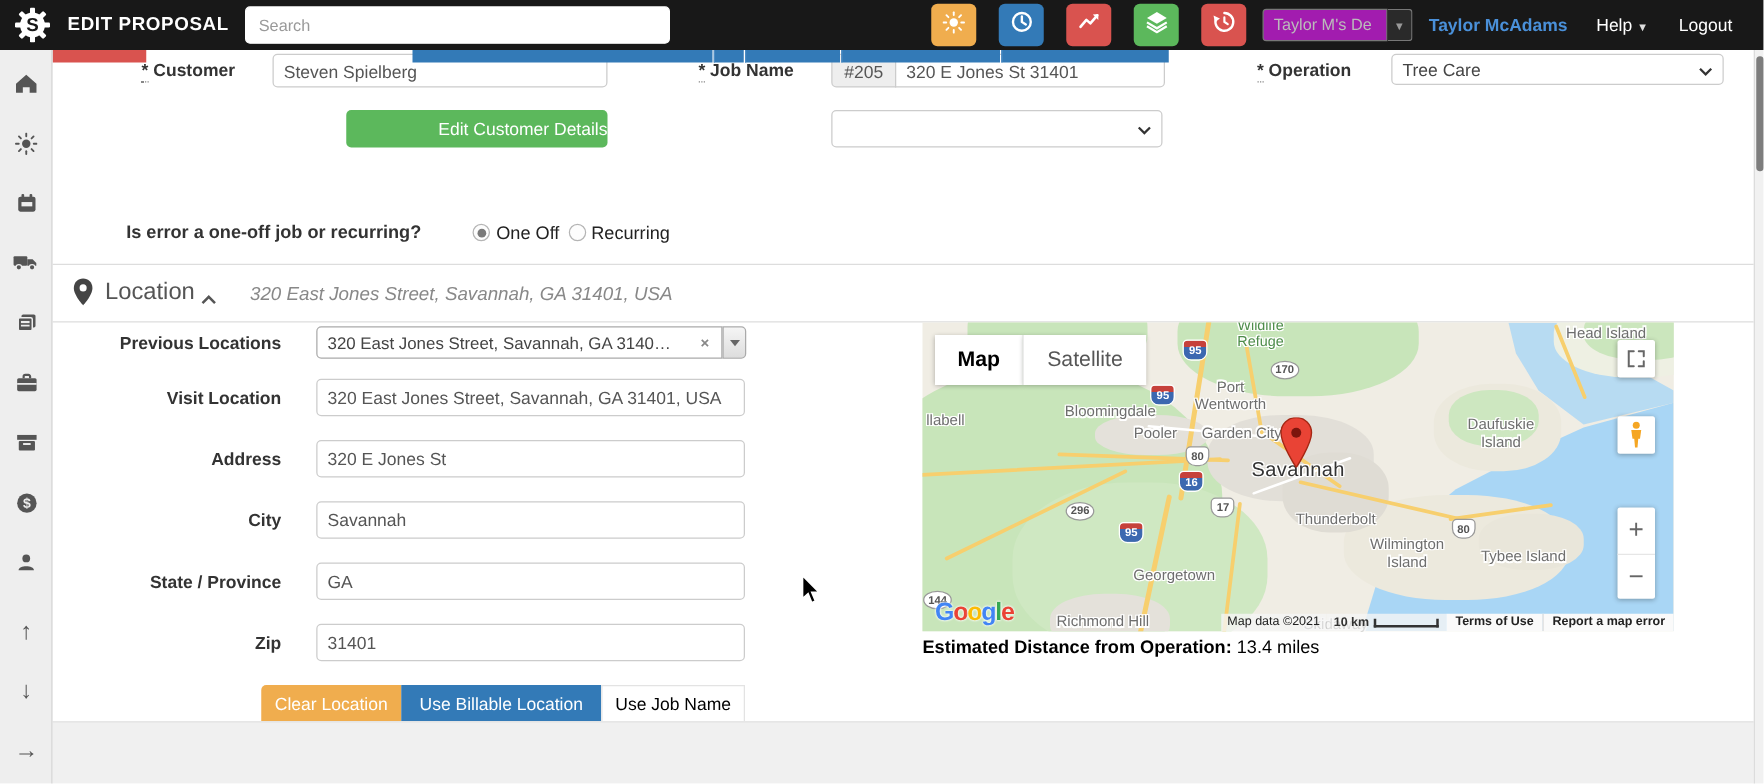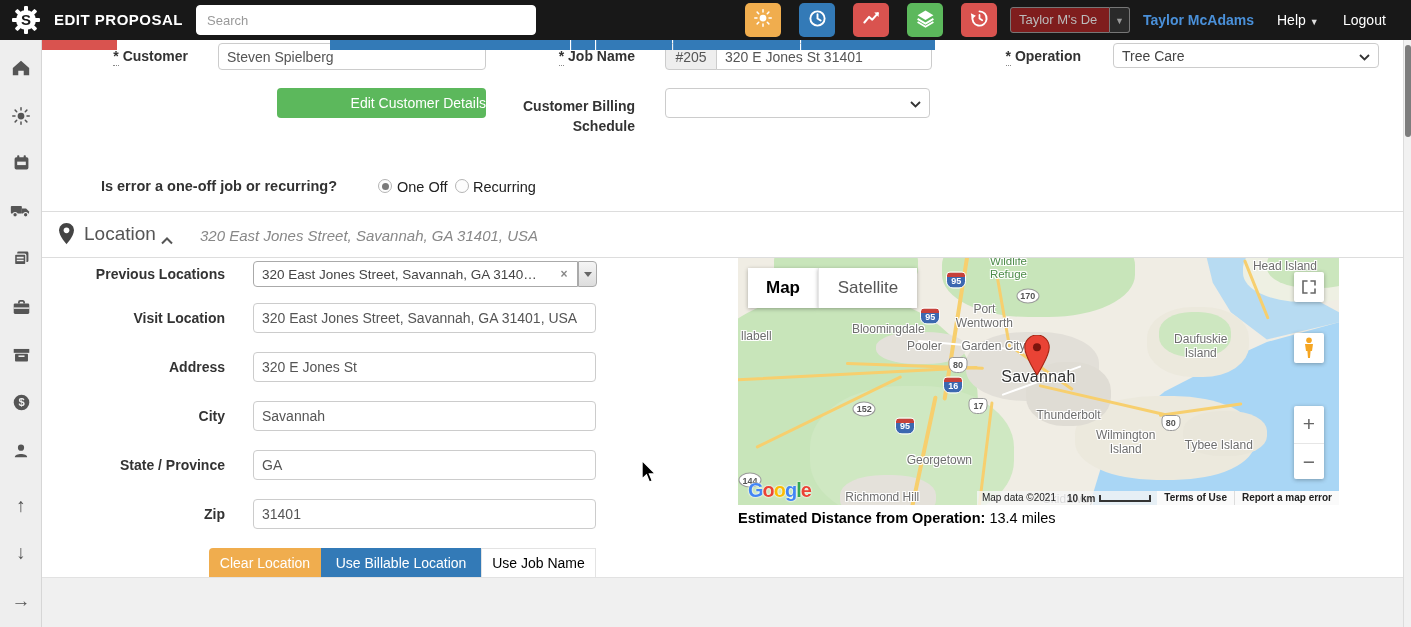--- a/index.html
+++ b/index.html
@@ -7,21 +7,21 @@
   #screen { position:relative; width:1411px; height:627px; background:#fff; overflow:hidden; }
 
   
   .topbar { position:absolute; left:0; top:0; width:1411px; height:40px; background:#181818; z-index:40; }
   .logo { position:absolute; left:12px; top:6px; width:28px; height:28px; }
   .app-title { position:absolute; left:54px; top:0; height:40px; line-height:40px; color:#fff; font-size:15px; font-weight:bold; letter-spacing:.5px; }
   .search { position:absolute; left:196px; top:5px; width:340px; height:30px; border:1px solid #fff; border-radius:4px; padding:0 10px; font-size:13px; color:#333; outline:none; }
   .search::placeholder { color:#999; }
   .qwrap { position:absolute; left:745px; top:3px; height:34px; display:flex; gap:18px; }
   .qbtn { width:36px; height:34px; border-radius:5px; display:flex; align-items:center; justify-content:center; cursor:pointer; }
-  .ws-select { position:absolute; left:1010px; top:7px; width:100px; height:26px; background:#7f1d1d; border:1px solid #777; border-radius:3px 0 0 3px; color:#bbb; font-size:13px; line-height:24px; padding:0 8px; overflow:hidden; white-space:nowrap; }
+  .ws-select { position:absolute; left:1010px; top:7px; width:100px; height:26px; background:#a21caf; border:1px solid #777; border-radius:3px 0 0 3px; color:#bbb; font-size:13px; line-height:24px; padding:0 8px; overflow:hidden; white-space:nowrap; }
   .ws-caret { position:absolute; left:1110px; top:7px; width:20px; height:26px; background:#2a2a2a; border:1px solid #777; border-left:none; border-radius:0 3px 3px 0; color:#999; font-size:9px; text-align:center; line-height:26px; }
   .user-link { position:absolute; left:1143px; top:0; height:40px; line-height:40px; color:#4a90d9; font-size:14px; font-weight:bold; }
   .help-link { position:absolute; left:1277px; top:0; height:40px; line-height:40px; color:#fff; font-size:14px; }
   .help-link .crt { font-size:9px; color:#ddd; }
   .logout-link { position:absolute; left:1343px; top:0; height:40px; line-height:40px; color:#fff; font-size:14px; }
 
   
   .sidebar { position:absolute; left:0; top:40px; width:42px; height:587px; background:#eeeeee; border-right:1px solid #d6d6d6; z-index:30; }
   .sb-item { position:absolute; left:0; width:42px; height:28px; display:flex; align-items:center; justify-content:center; color:#555; font-size:19px; cursor:pointer; }
 
@@ -283,23 +283,20 @@
     <span>Tree Care</span>
     <span class="chev"><svg width="11" height="7">
           <path d="M1 1l4.5 4.5L10 1" stroke="#333" stroke-width="1.8" fill="none"></path>
         </svg></span>
   </div>
 
   <div class="btn" style="left:277px;top:88px;width:209px;height:30px;background:#5cb85c;">
       <span>Edit Customer Details</span>
     </div>
 
-  <div class="lbl" style="left:490px;top:96px;width:145px;line-height:20px;">
-    <span>Customer Billing</span><br><span>Schedule</span>
-  </div>
   <div class="sel" style="left:665px;top:88px;width:265px;height:30px;">
     <span></span>
     <span class="chev"><svg width="11" height="7">
           <path d="M1 1l4.5 4.5L10 1" stroke="#333" stroke-width="1.8" fill="none"></path>
         </svg></span>
   </div>
 
   <div class="lbl" style="left:60px;top:178px;width:277px;font-size:14.5px;">Is error a one-off job or recurring?</div>
   <div class="radio" style="left:378px;top:179px;">
       <div class="radio-dot"></div>
@@ -411,21 +408,21 @@
         <div class="map-label place" style="left: 64.5%; top: 75%; width: 80px;">Wilmington Island</div>
         <div class="map-label place" style="left: 80%; top: 76%; width: 110px;">Tybee Island</div>
         <div class="map-label place" style="left: 33.5%; top: 82%; width: 100px;">Georgetown</div>
         <div class="map-label place" style="left: 24%; top: 97%; width: 110px;">Richmond Hill</div>
         <div class="map-label place" style="left: 55%; top: 98%; width: 80px;">Skidaway</div>
         <div class="shield interstate" style="left: 36.3%; top: 9%;">95</div>
         <div class="shield interstate" style="left: 32%; top: 23.5%;">95</div>
         <div class="shield interstate" style="left: 27.8%; top: 68%;">95</div>
         <div class="shield interstate" style="left: 35.8%; top: 51.5%;">16</div>
         <div class="shield state" style="left: 48.2%; top: 15.3%;">170</div>
-        <div class="shield state" style="left: 21%; top: 61%;">152</div>
+        <div class="shield state" style="left: 21%; top: 61%;">296</div>
         <div class="shield state" style="left: 2%; top: 90%;">144</div>
         <div class="shield us" style="left: 40%; top: 60%;">17</div>
         <div class="shield us" style="left: 36.6%; top: 43.4%;">80</div>
         <div class="shield us" style="left: 72%; top: 67%;">80</div>
       </div>
 
     <div class="marker" style="left:49.7%;top:49%;">
       <svg width="27" height="40" viewBox="0 0 24 36">
           <path d="M12 0C5.9 0 1 4.9 1 11c0 8.2 11 25 11 25s11-16.8 11-25C23 4.9 18.1 0 12 0z" fill="#e94335" stroke="#a52714" stroke-width="1"></path>
           <circle cx="12" cy="11" r="3.6" fill="#7c150d"></circle>

